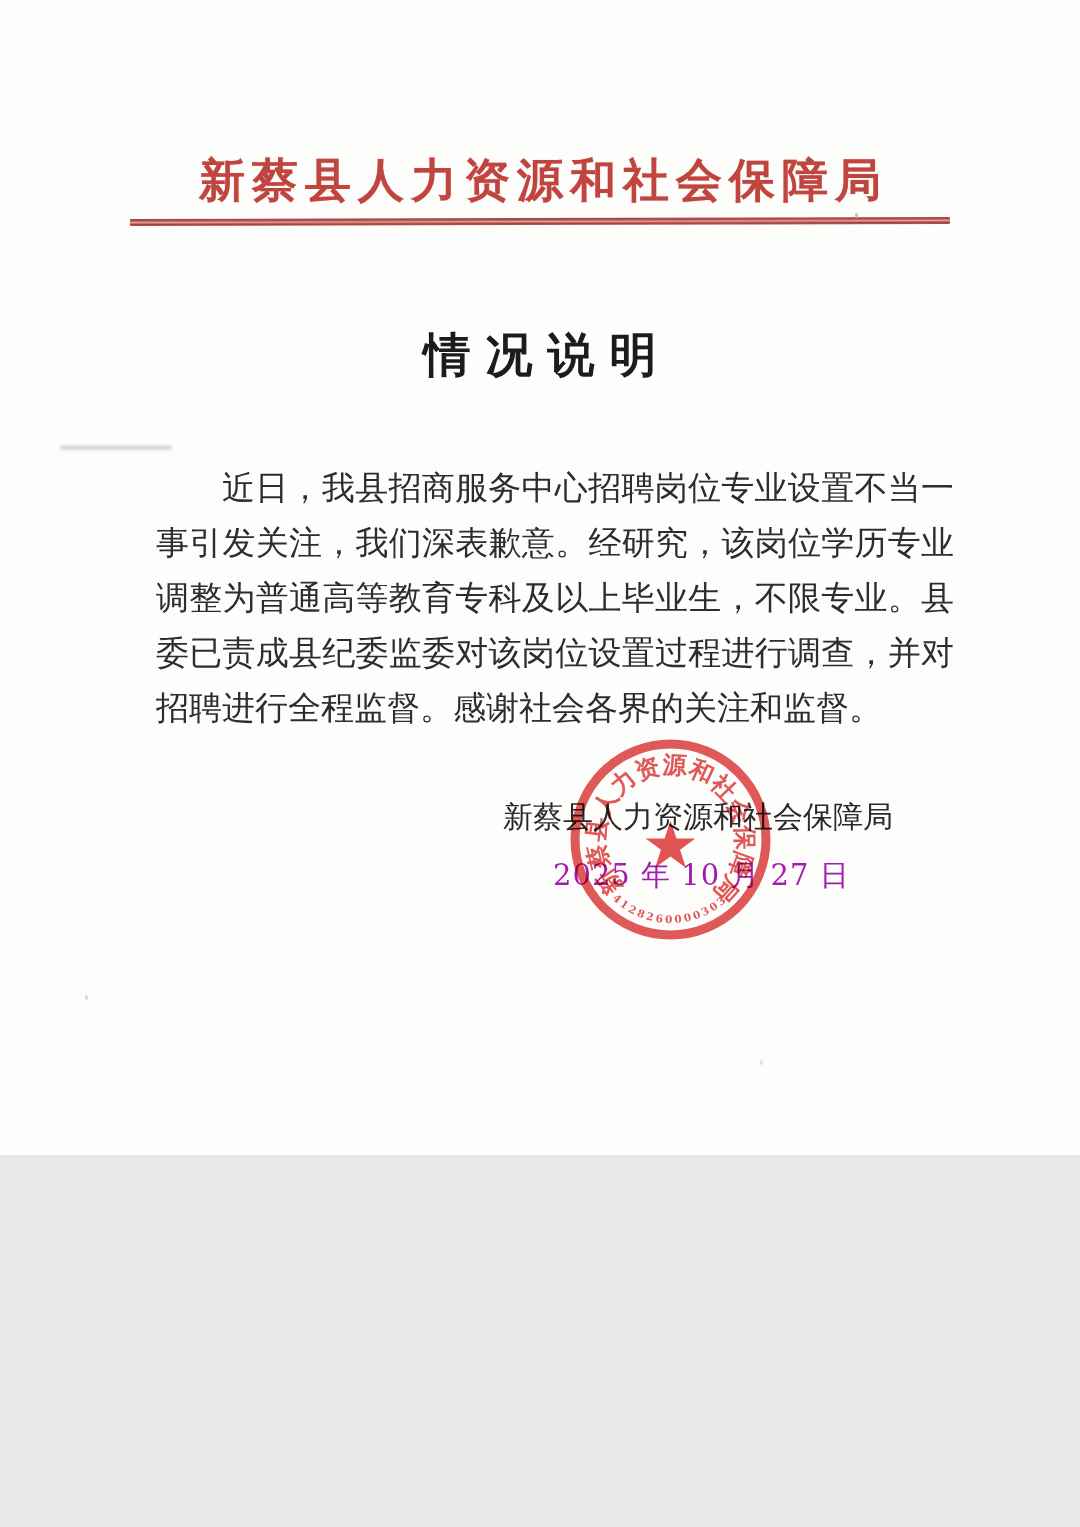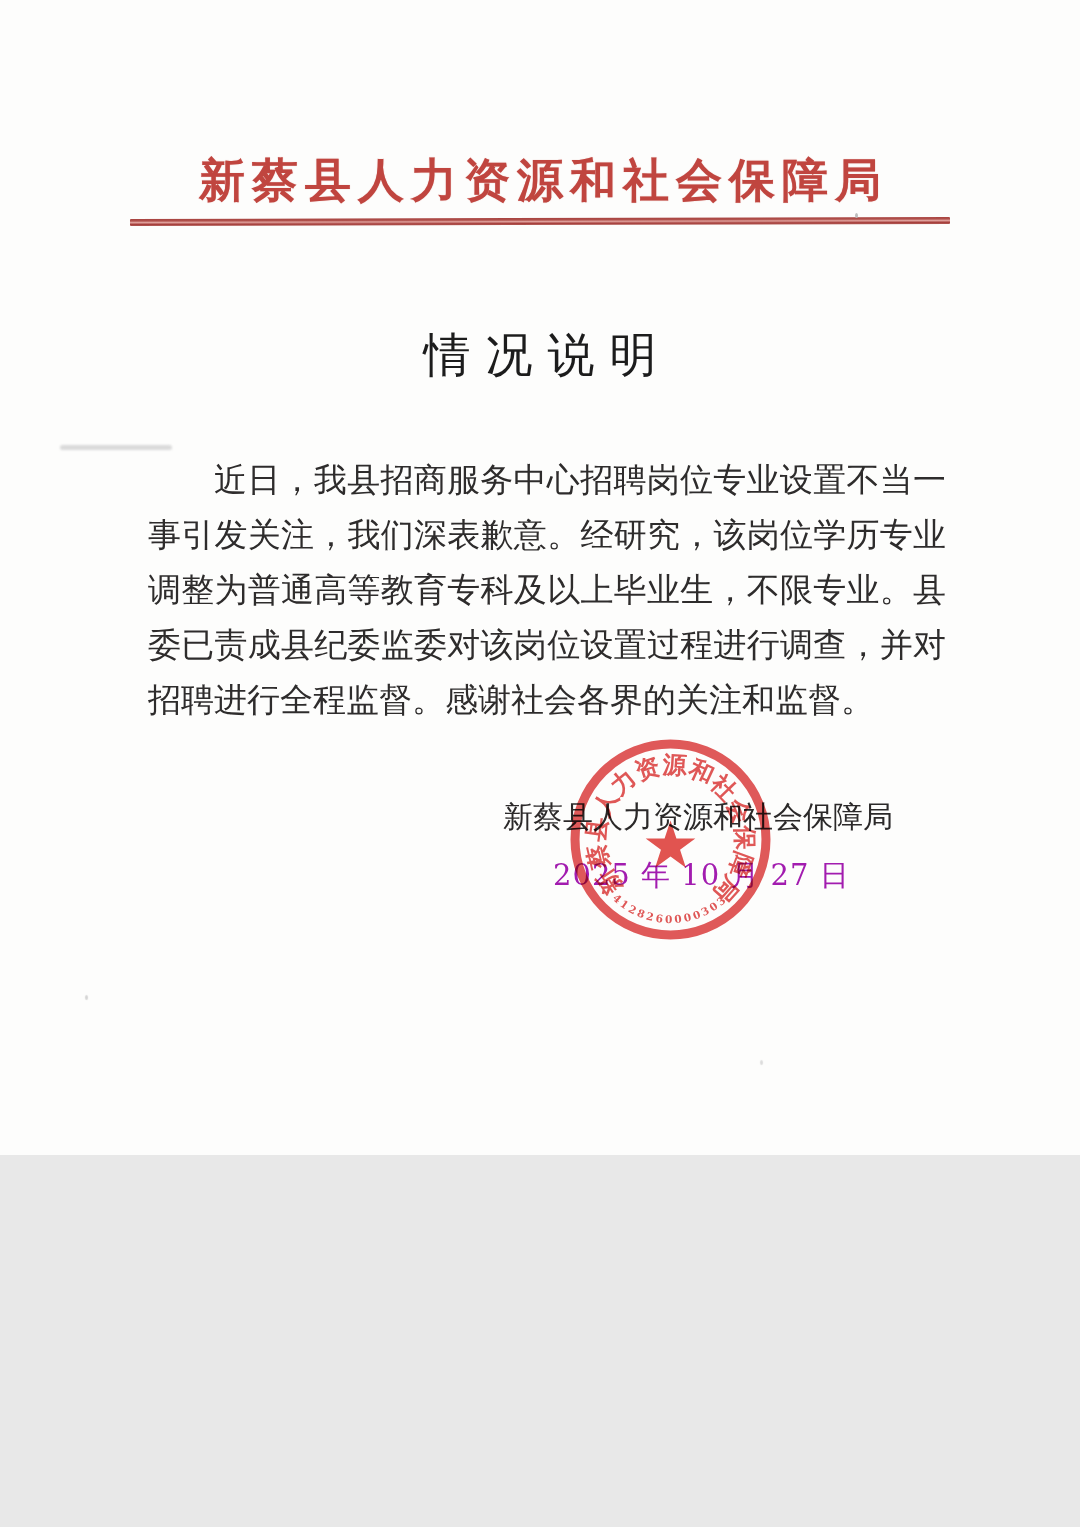--- a/index.html
+++ b/index.html
@@ -26,28 +26,28 @@
     position:absolute;height:7px;
     background:linear-gradient(to bottom,#a84340 0%,#b0504b 28%,#dfa09b 50%,#a63f3c 78%,#b05a55 100%);
     border-radius:1px;
   }
   .rule-top{top:218px;left:130px;width:820px;transform:rotate(-0.15deg);}
   .rule-bottom{top:1393px;left:122px;width:806px;transform:rotate(-0.2deg);}
   
   .doc-title{
     position:absolute;top:324px;left:0;width:1080px;margin:0;
     text-align:center;
-    font-size:47px;font-weight:normal;
+    font-size:47px;font-weight:bold;
     letter-spacing:15px;text-indent:15px;
     color:#1c1c1c;
     white-space:nowrap;
   }
   
   .body-text{
-    position:absolute;top:452px;left:148px;width:798px;margin:0;
+    position:absolute;top:452px;left:148px;width:798px;margin:8px;
     font-size:33px;line-height:55px;
     color:#2e2c2c;
     text-align:justify;
     text-indent:66px;
     letter-spacing:0;
   }
   .signature{
     position:absolute;top:797px;left:503px;
     font-size:30px;color:#2b2929;
     white-space:nowrap;letter-spacing:0;

